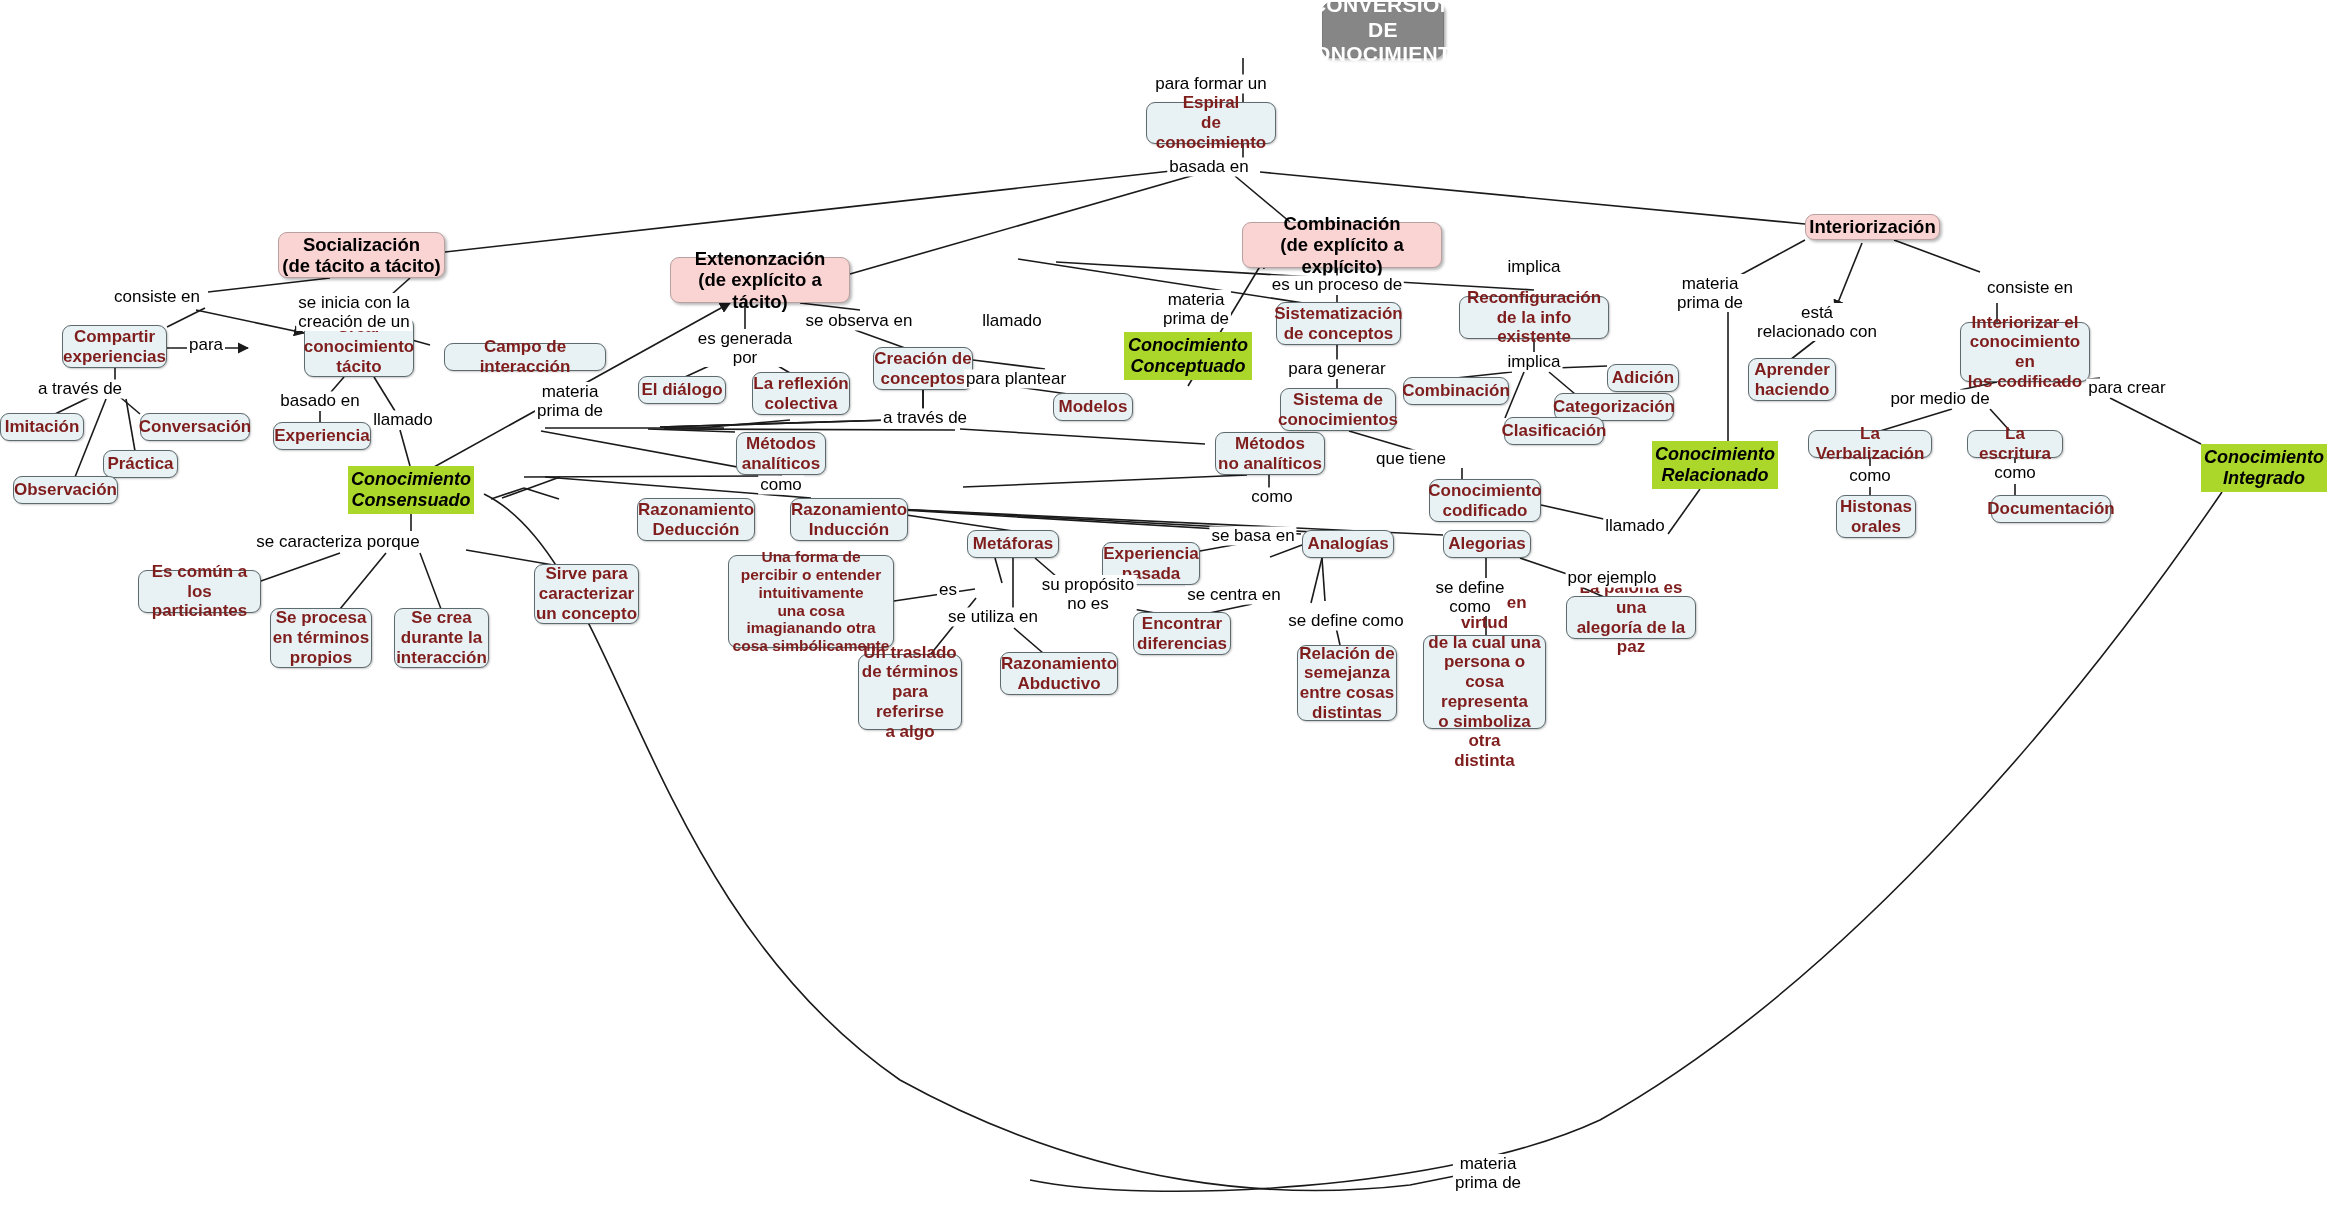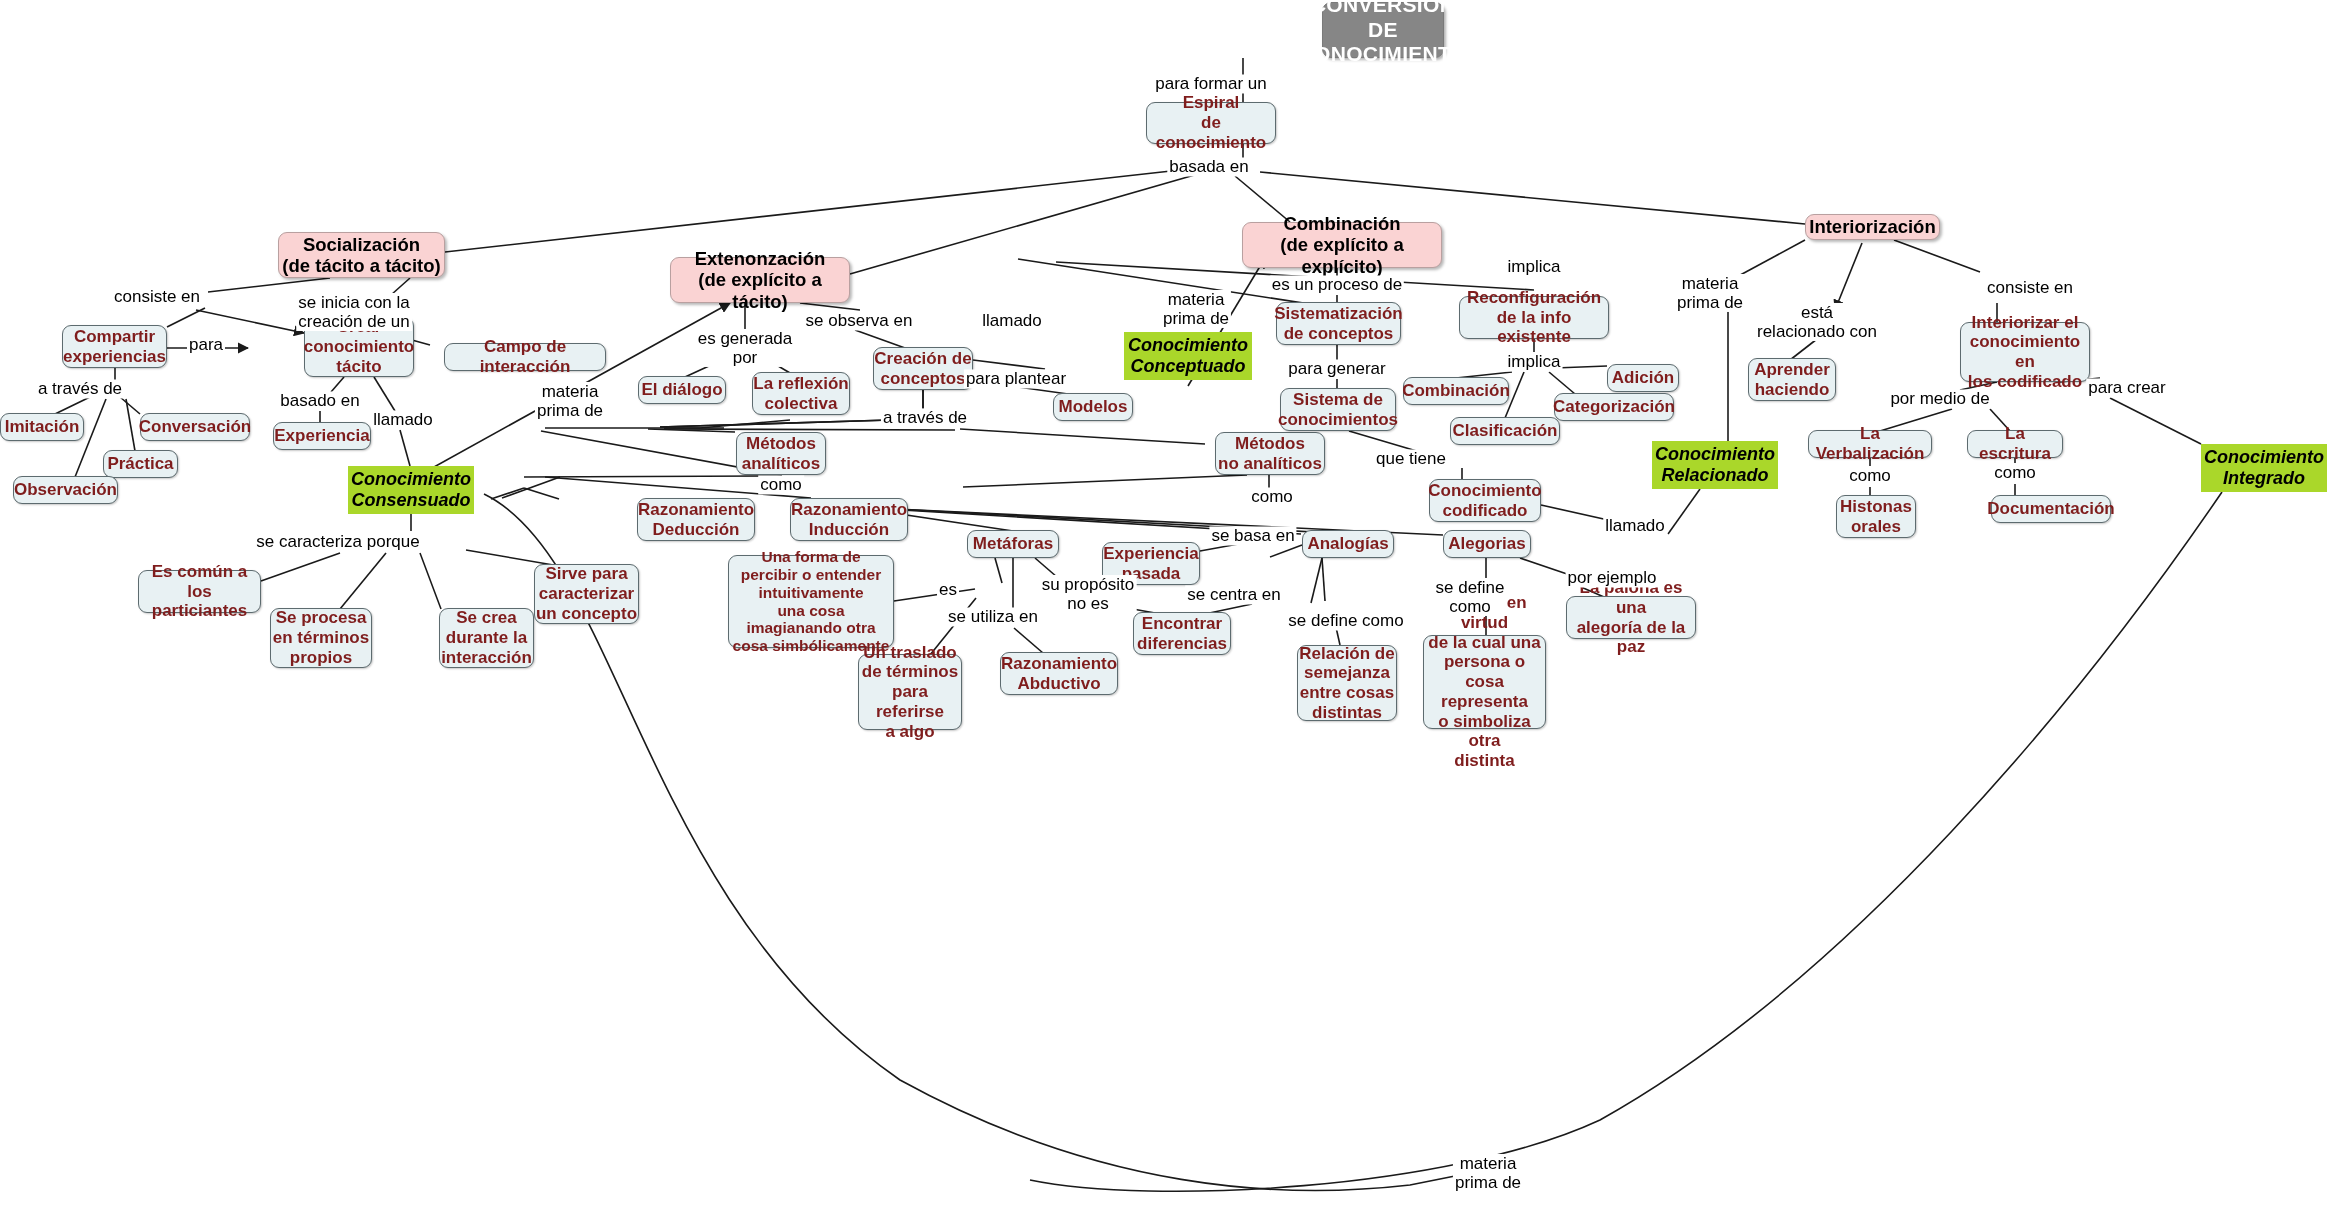--- a/index.html
+++ b/index.html
@@ -289,21 +289,21 @@
   <div class="node concept" style="left:13px;top:476px;width:105px;height:28px;">Observación</div>
   <div class="node concept" style="left:273px;top:422px;width:98px;height:28px;">Experiencia</div>
 
   <div class="node output" style="left:348px;top:466px;width:126px;height:48px;">Conocimiento
 Consensuado</div>
   <div class="node concept" style="left:138px;top:570px;width:123px;height:43px;">Es común a los
 particiantes</div>
   <div class="node concept" style="left:270px;top:608px;width:102px;height:60px;">Se procesa
 en términos
 propios</div>
-  <div class="node concept" style="left:394px;top:608px;width:95px;height:60px;margin-left:45px;">Se crea
+  <div class="node concept" style="left:394px;top:608px;width:95px;height:60px;">Se crea
 durante la
 interacción</div>
   <div class="node concept" style="left:534px;top:564px;width:105px;height:60px;">Sirve para
 caracterizar
 un concepto</div>
 
   <div class="node concept" style="left:638px;top:376px;width:88px;height:28px;">El diálogo</div>
   <div class="node concept" style="left:752px;top:372px;width:98px;height:43px;">La reflexión
 colectiva</div>
   <div class="node concept" style="left:873px;top:347px;width:100px;height:43px;">Creación de
@@ -354,21 +354,21 @@
 Conceptuado</div>
   <div class="node concept" style="left:1276px;top:302px;width:125px;height:43px;">Sistematización
 de conceptos</div>
   <div class="node concept" style="left:1459px;top:296px;width:150px;height:43px;">Reconfiguración
 de la info existente</div>
   <div class="node concept" style="left:1280px;top:388px;width:116px;height:43px;">Sistema de
 conocimientos</div>
   <div class="node concept" style="left:1403px;top:377px;width:106px;height:28px;">Combinación</div>
   <div class="node concept" style="left:1607px;top:364px;width:72px;height:28px;">Adición</div>
   <div class="node concept" style="left:1554px;top:393px;width:120px;height:28px;">Categorización</div>
-  <div class="node concept" style="left:1450px;top:417px;width:110px;height:28px;">Clasificación</div>
+  <div class="node concept" style="left:1504px;top:417px;width:100px;height:28px;">Clasificación</div>
   <div class="node concept" style="left:1429px;top:479px;width:112px;height:43px;">Conocimiento
 codificado</div>
   <div class="node output" style="left:1652px;top:441px;width:126px;height:48px;">Conocimiento
 Relacionado</div>
 
   <div class="node concept" style="left:1748px;top:358px;width:88px;height:43px;">Aprender
 haciendo</div>
   <div class="node concept" style="left:1960px;top:322px;width:130px;height:60px;">Interiorizar el
 conocimiento en
 los codificado</div>

